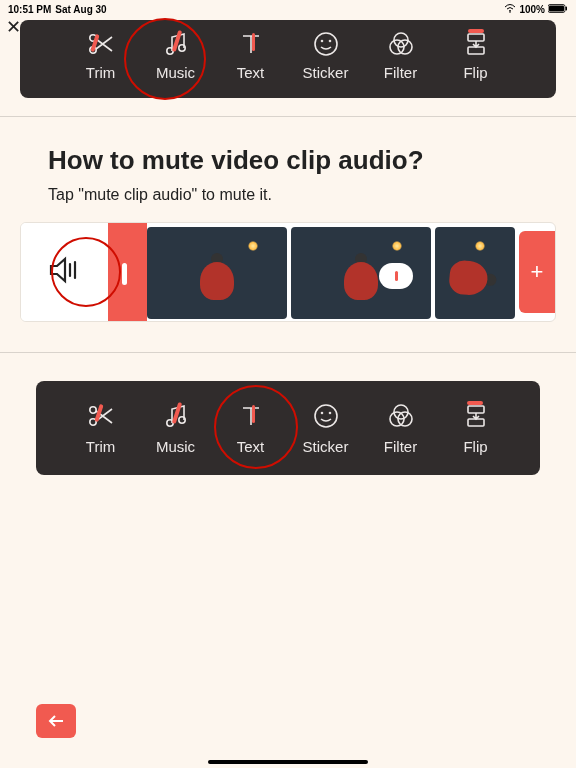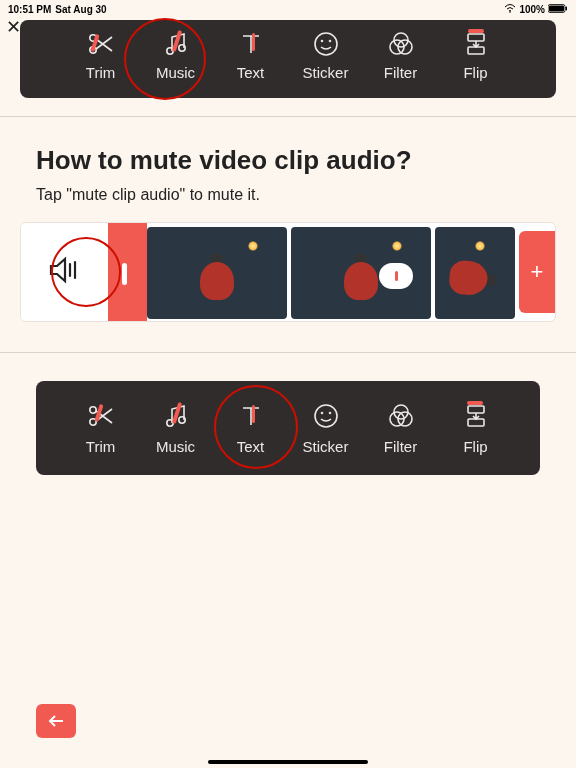--- a/index.html
+++ b/index.html
@@ -85,20 +85,21 @@
   }
 
   .hr {
     height: 1px;
     background: #d9d3cc;
     margin: 0 0 28px 0;
   }
 
   .section {
     padding: 0 36px;
+    margin-left: 12px;
   }
   .section h2 {
     font-size: 26px;
     font-weight: 700;
     color: #222;
     margin-bottom: 10px;
   }
   .section p {
     font-size: 16px;
     color: #222;

